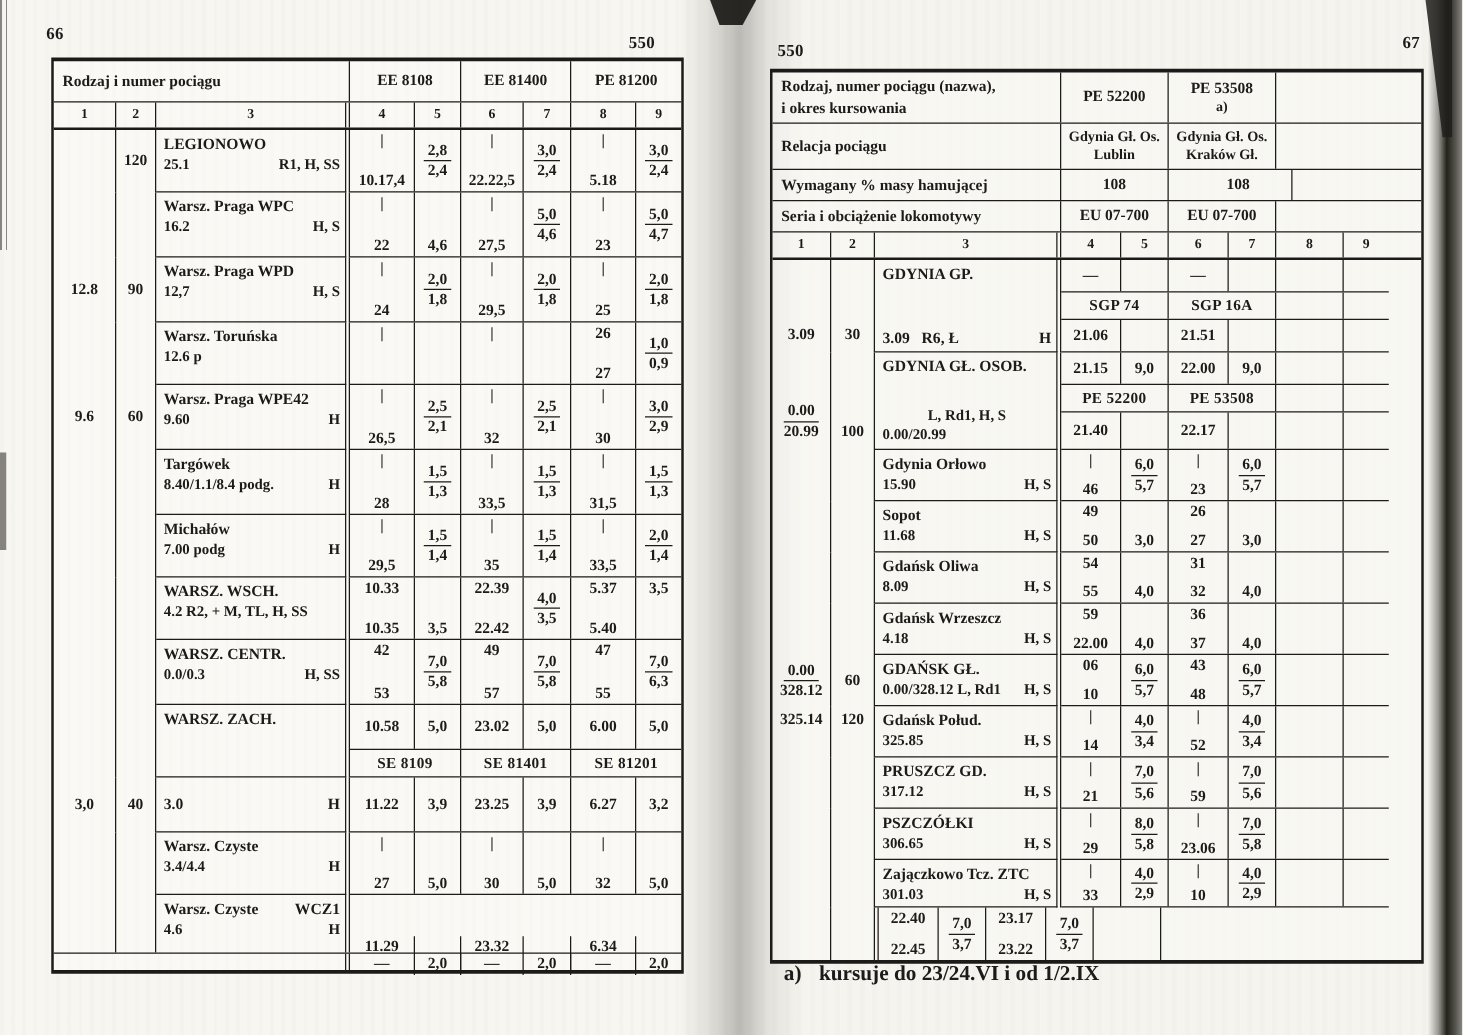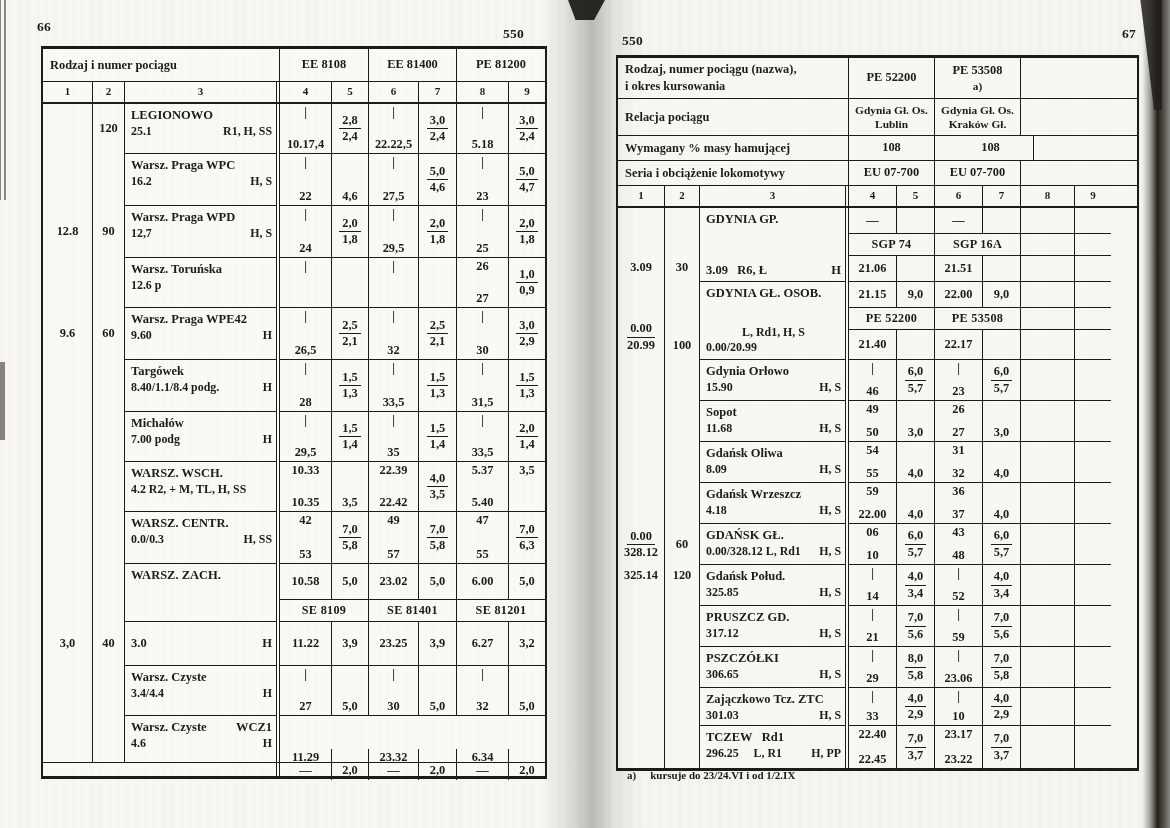--- a/index.html
+++ b/index.html
@@ -61,21 +61,21 @@
   .bandc .val{font-size:12.2px;letter-spacing:.3px;}
   .hlabel{box-sizing:border-box;display:flex;flex-direction:column;justify-content:center;
     padding:2px 4px 2px 7px;font-weight:bold;font-size:12.4px;line-height:1.35;flex:none;}
   .hval{box-sizing:border-box;display:flex;flex-direction:column;justify-content:center;align-items:center;
     text-align:center;font-weight:bold;font-size:12.4px;line-height:1.25;flex:none;overflow:hidden;}
   .hval .l2{font-size:11.2px;}
   .relrow .hval div{font-size:11.4px;}
   .ncell{justify-content:center;font-weight:bold;}
   .ncell .val{font-size:11px;}
   .erow{border-top:1px solid var(--ink);}
-  .footnote{position:absolute;left:627px;top:769px;font-size:11px;font-weight:bold;white-space:pre;}
+  .footnote{position:absolute;left:627px;top:769px;font-size:17px;font-weight:bold;white-space:pre;}
   .footnote .fnt{margin-left:14px;font-weight:bold;}
 </style>
 </head>
 <body>
 
 <div class="scan">
   <div class="page pageL"></div>
   <div class="page pageR"></div>
   <div class="gutter"></div>
   <div class="gutter-top"></div>
@@ -1251,26 +1251,20 @@
               </div>
             </div>
             <div class="cell vr" style="width: 54px;"></div>
             <div class="cell" style="width: 36px;"></div>
           </div>
         </div>
       </div>
       <div class="brow" style="height: 42px;">
         <div class="cell vr" style="width: 47px;"></div>
         <div class="cell vr" style="width: 35px;"></div>
-        <div class="cell c3 vr" style="width: 146px;">
-          <div class="stgroup">
-            <div class="stline"><span class="stl">TCZEW   Rd1</span></div>
-            <div class="stline"><span class="stl">296.25     L, R1</span><span class="str">H, PP</span></div>
-          </div>
-        </div>
         <div class="gap"></div>
         <div class="rp">
           <div class="sub" style="height: 42px;">
             <div class="cell vr sb" style="width: 48px;">
               <span class="vt">22.40</span>
               <span class="vb">22.45</span>
             </div>
             <div class="cell vr vc" style="width: 38px;">
               <div class="frac">
                 <span class="ft">7,0</span>

